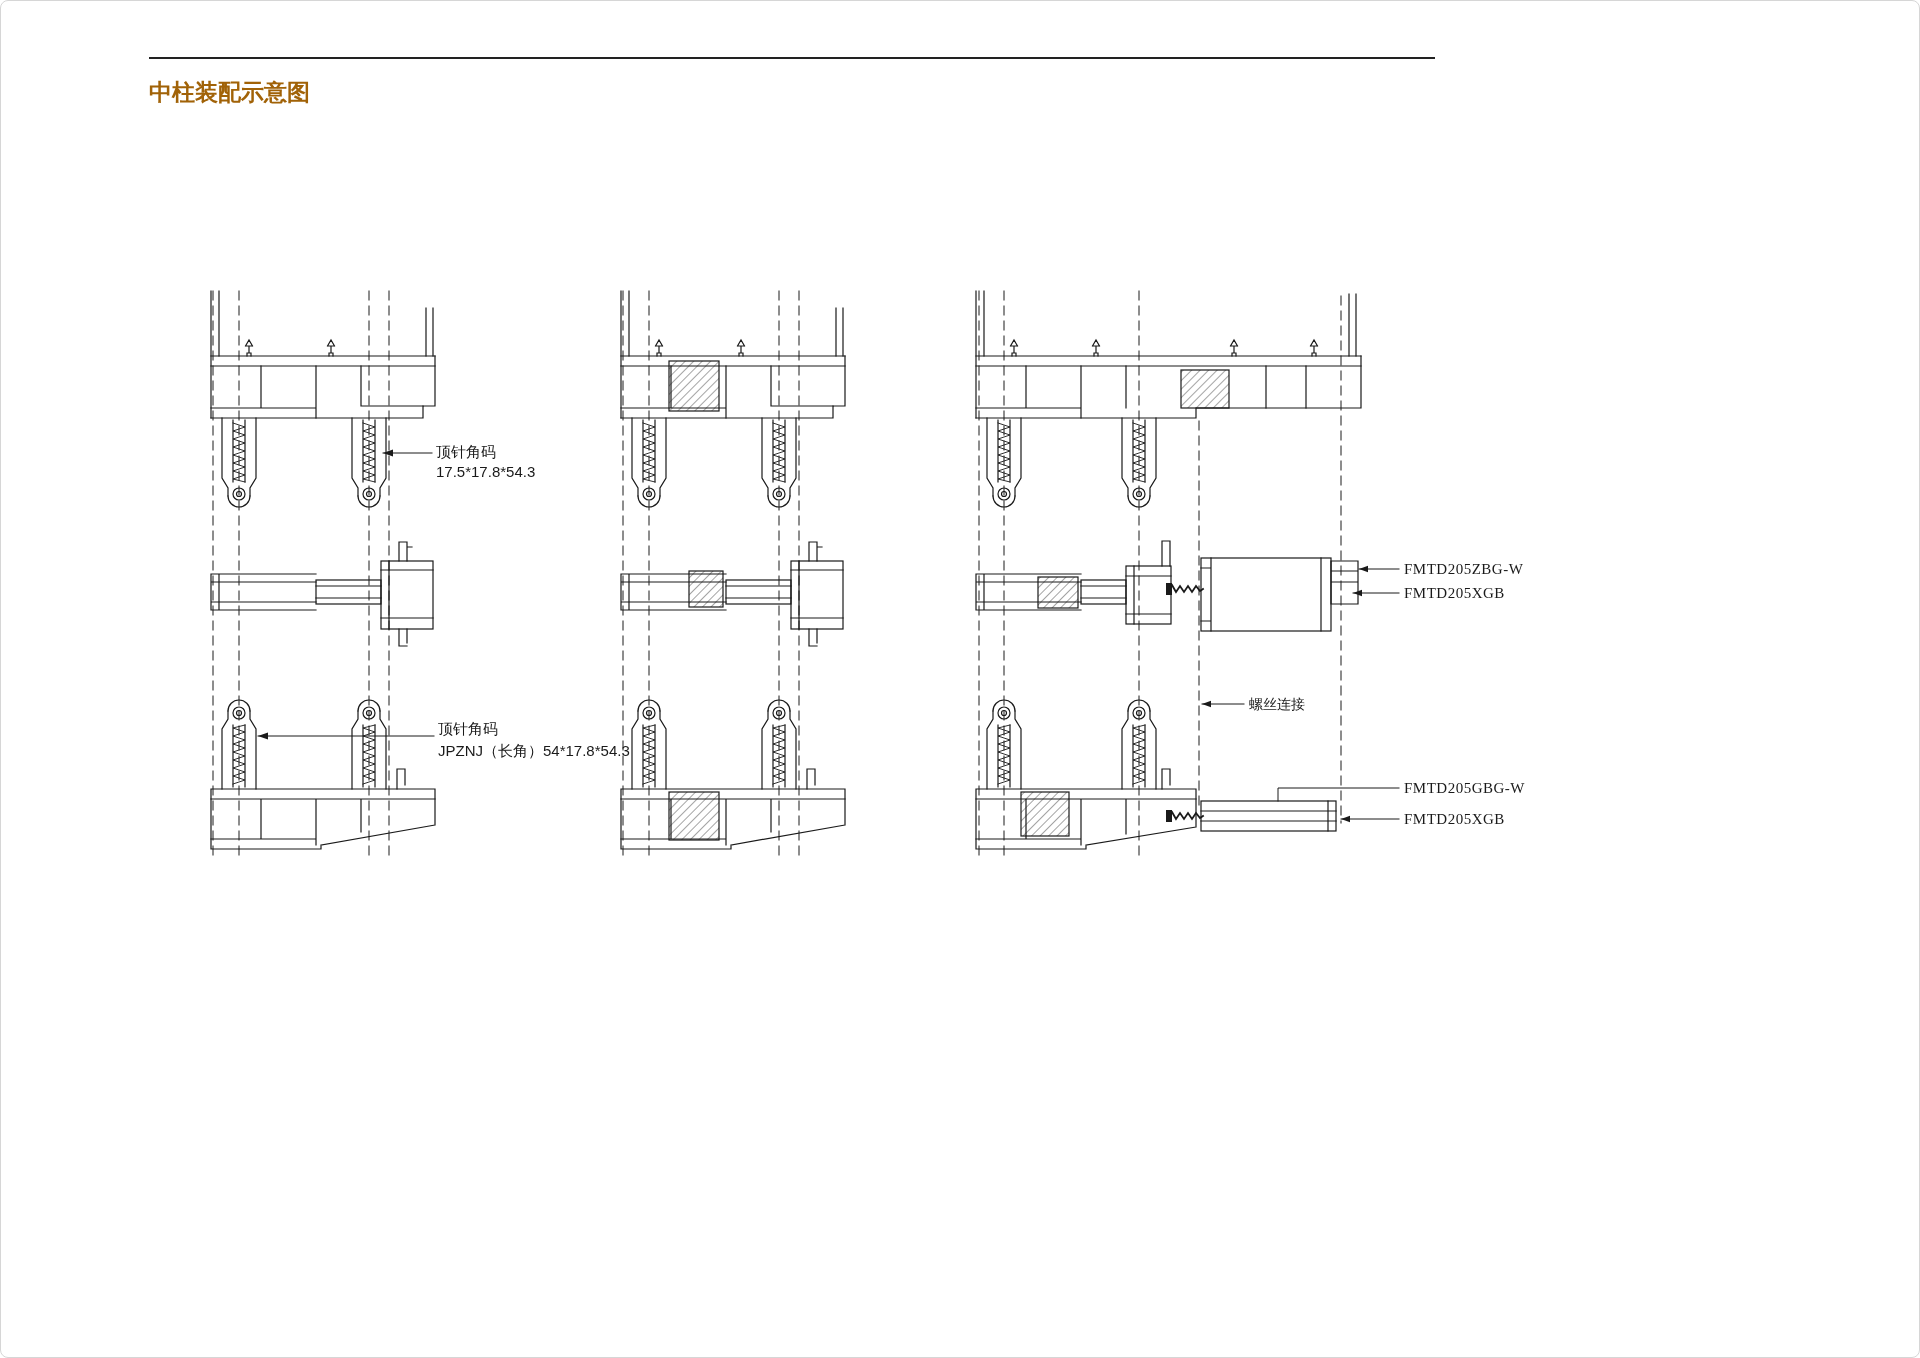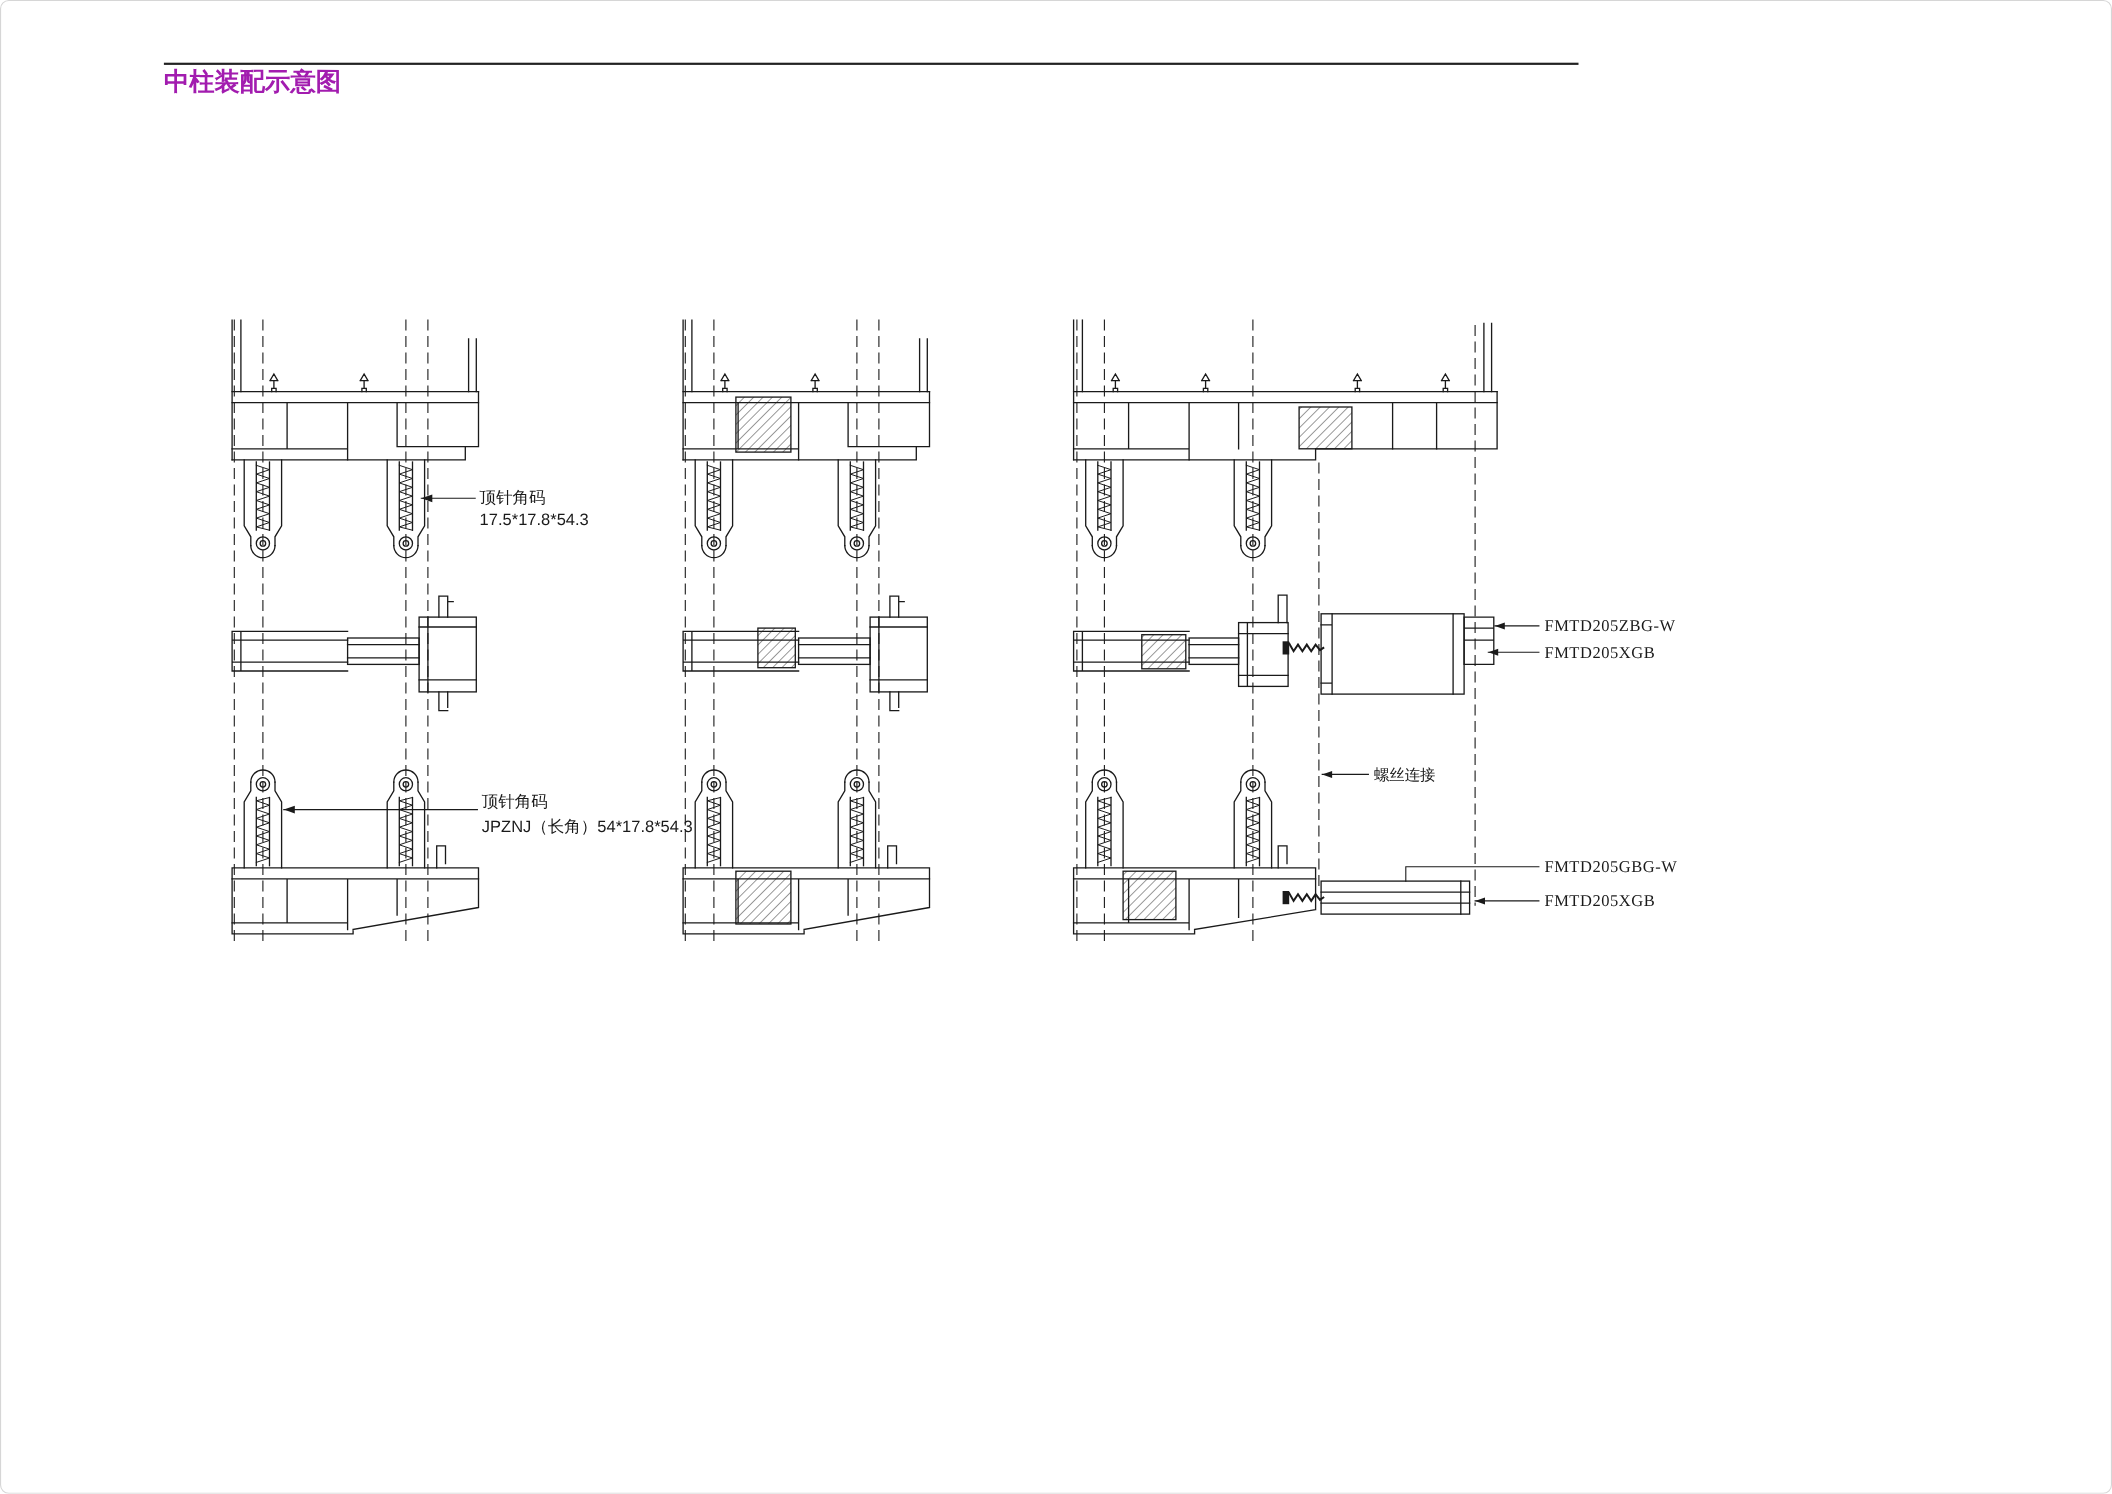--- a/index.html
+++ b/index.html
@@ -5,21 +5,21 @@
   * { margin: 0; padding: 0; box-sizing: border-box; }
   html, body { width: 1920px; height: 1358px; background: #fff; }
   body { font-family: "Liberation Sans", sans-serif; color: #1a1a1a; }
   .page {
     position: relative; width: 1920px; height: 1358px;
     background: #ffffff; border: 1px solid #d6d6d6; border-radius: 8px; overflow: hidden;
   }
   .header { position: absolute; left: 148px; top: 44px; width: 1286px; }
   .title { font-size: 40px; font-weight: 700; letter-spacing: 1px; color: #141414; line-height: 1.2; }
   .divider { margin-top: 12px; width: 100%; height: 0; border-top: 2px solid #222; }
-  .subtitle { font-size: 23px; font-weight: 600; color: #a21caf; }
+  .subtitle { margin-top: 18px; font-size: 23px; font-weight: 600; color: #a16207; }
   .drawing { position: absolute; left: 0; top: 0; width: 1920px; height: 1358px; }
   svg text { font-family: "Liberation Sans", sans-serif; fill: #1a1a1a; stroke: none; }
   svg text.part-label { font-family: "Liberation Serif", serif; letter-spacing: 0.5px; }
 </style>
 </head>
 <body>
 
 <div class="page">
 
   <div class="header">

